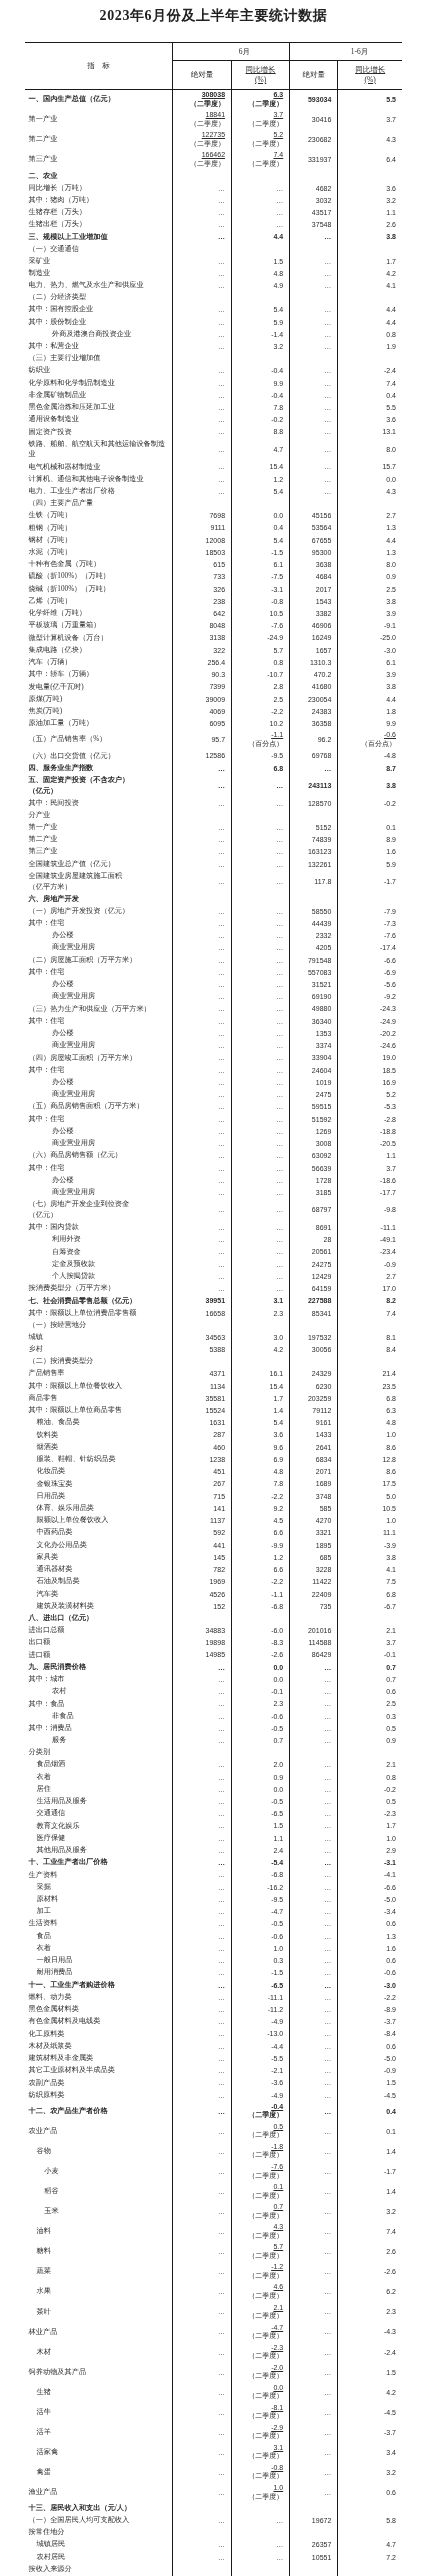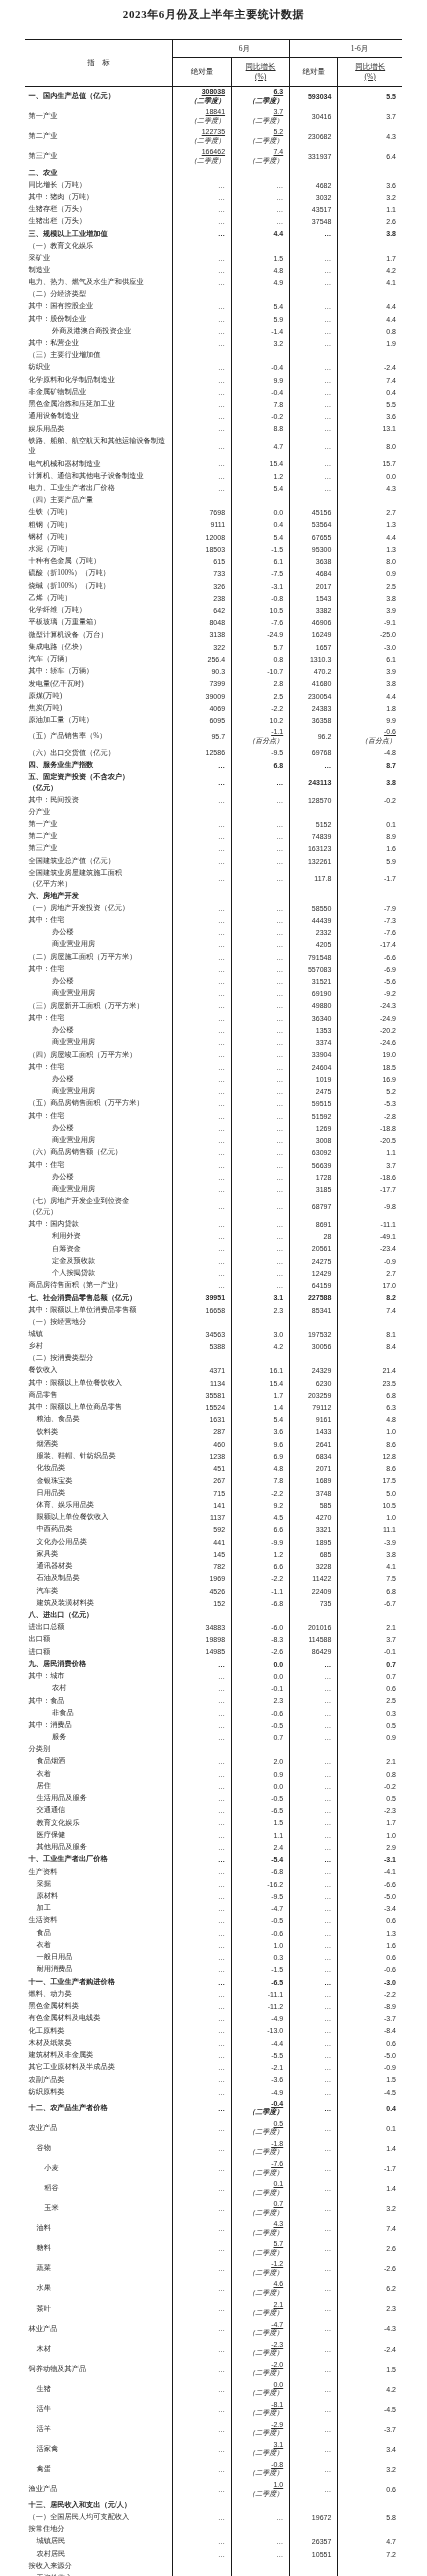--- a/index.html
+++ b/index.html
@@ -7,21 +7,21 @@
     width:427px;
     min-height:2576px;
     background:#ffffff;
     font-family:"Liberation Serif","DejaVu Serif",serif;
     color:#2b2b2b;
     -webkit-font-smoothing:antialiased;
   }
   .page{width:427px;padding-top:7.2px;box-sizing:border-box;}
   .doc-title{
     text-align:center;
-    font-size:11px;
+    font-size:14px;
     font-weight:700;
     letter-spacing:0.6px;
     color:#222;
     margin:0 0 17px 0;
   }
   table.stats{
     width:377px;
     margin:0 auto;
     border-collapse:collapse;
     table-layout:fixed;
@@ -58,21 +58,21 @@
     padding-right:2.4px;
   }
   tbody td.num{
     text-align:right;
     padding-right:6px;
     font-family:"Liberation Sans","DejaVu Sans",sans-serif;
     font-size:7px;
   }
   tbody tr.bold td{font-weight:700;}
   .cell-line{display:block;line-height:1.35;text-decoration:underline;}
-  .cell-sub{display:block;line-height:1.35;font-family:"Liberation Serif","DejaVu Serif",serif;font-size:7px;font-style:italic;}
+  .cell-sub{display:block;line-height:1.35;font-family:"Liberation Serif","DejaVu Serif",serif;font-size:7px;}
   .ind-1{padding-left:11.5px !important;margin-top:24px;}
   .ind-2{padding-left:19.3px !important;}
   .ind-3{padding-left:27px !important;}
   .label-line{display:block;line-height:1.5;}
 </style>
 </head>
 <body>
 
 <div class="page">
 
@@ -215,21 +215,21 @@
           <td class="label">
             <span class="label-line">三、规模以上工业增加值</span>
           </td>
           <td class="num v-l">…</td>
           <td class="num v-l">4.4</td>
           <td class="num v-l">…</td>
           <td class="num v-l">3.8</td>
         </tr>
         <tr>
           <td class="label">
-            <span class="label-line">（一）教育文化娱乐</span>
+            <span class="label-line">（一）交通通信</span>
           </td>
           <td class="num v-l"></td>
           <td class="num v-l"></td>
           <td class="num v-l"></td>
           <td class="num v-l"></td>
         </tr>
         <tr>
           <td class="label">
             <span class="label-line">采矿业</span>
           </td>
@@ -350,21 +350,21 @@
           <td class="label">
             <span class="label-line">通用设备制造业</span>
           </td>
           <td class="num v-l">…</td>
           <td class="num v-l">-0.2</td>
           <td class="num v-l">…</td>
           <td class="num v-l">3.6</td>
         </tr>
         <tr>
           <td class="label">
-            <span class="label-line">娱乐用品类</span>
+            <span class="label-line">固定资产投资</span>
           </td>
           <td class="num v-l">…</td>
           <td class="num v-l">8.8</td>
           <td class="num v-l">…</td>
           <td class="num v-l">13.1</td>
         </tr>
         <tr>
           <td class="label">
             <span class="label-line">铁路、船舶、航空航天和其他运输设备制造</span>
             <span class="label-line">业</span>
@@ -755,21 +755,21 @@
           <td class="label ind-3">
             <span class="label-line">商业营业用房</span>
           </td>
           <td class="num v-l">…</td>
           <td class="num v-l">…</td>
           <td class="num v-l">69190</td>
           <td class="num v-l">-9.2</td>
         </tr>
         <tr>
           <td class="label">
-            <span class="label-line">（三）房屋新开工面积（万平方米）</span>
+            <span class="label-line">（三）热力生产和供应业（万平方米）</span>
           </td>
           <td class="num v-l">…</td>
           <td class="num v-l">…</td>
           <td class="num v-l">49880</td>
           <td class="num v-l">-24.3</td>
         </tr>
         <tr>
           <td class="label">
             <span class="label-line">其中：住宅</span>
           </td>
@@ -954,21 +954,21 @@
           <td class="label ind-3">
             <span class="label-line">个人按揭贷款</span>
           </td>
           <td class="num v-l">…</td>
           <td class="num v-l">…</td>
           <td class="num v-l">12429</td>
           <td class="num v-l">2.7</td>
         </tr>
         <tr>
           <td class="label">
-            <span class="label-line">商品房待售面积（第一产业）</span>
+            <span class="label-line">按消费类型分（万平方米）</span>
           </td>
           <td class="num v-l">…</td>
           <td class="num v-l">…</td>
           <td class="num v-l">64159</td>
           <td class="num v-l">17.0</td>
         </tr>
         <tr class="bold">
           <td class="label">
             <span class="label-line">七、社会消费品零售总额（亿元）</span>
           </td>
@@ -1017,21 +1017,21 @@
           <td class="label">
             <span class="label-line">（二）按消费类型分</span>
           </td>
           <td class="num v-l"></td>
           <td class="num v-l"></td>
           <td class="num v-l"></td>
           <td class="num v-l"></td>
         </tr>
         <tr>
           <td class="label">
-            <span class="label-line">餐饮收入</span>
+            <span class="label-line">产品销售率</span>
           </td>
           <td class="num v-l">4371</td>
           <td class="num v-l">16.1</td>
           <td class="num v-l">24329</td>
           <td class="num v-l">21.4</td>
         </tr>
         <tr>
           <td class="label">
             <span class="label-line">其中：限额以上单位餐饮收入</span>
           </td>

